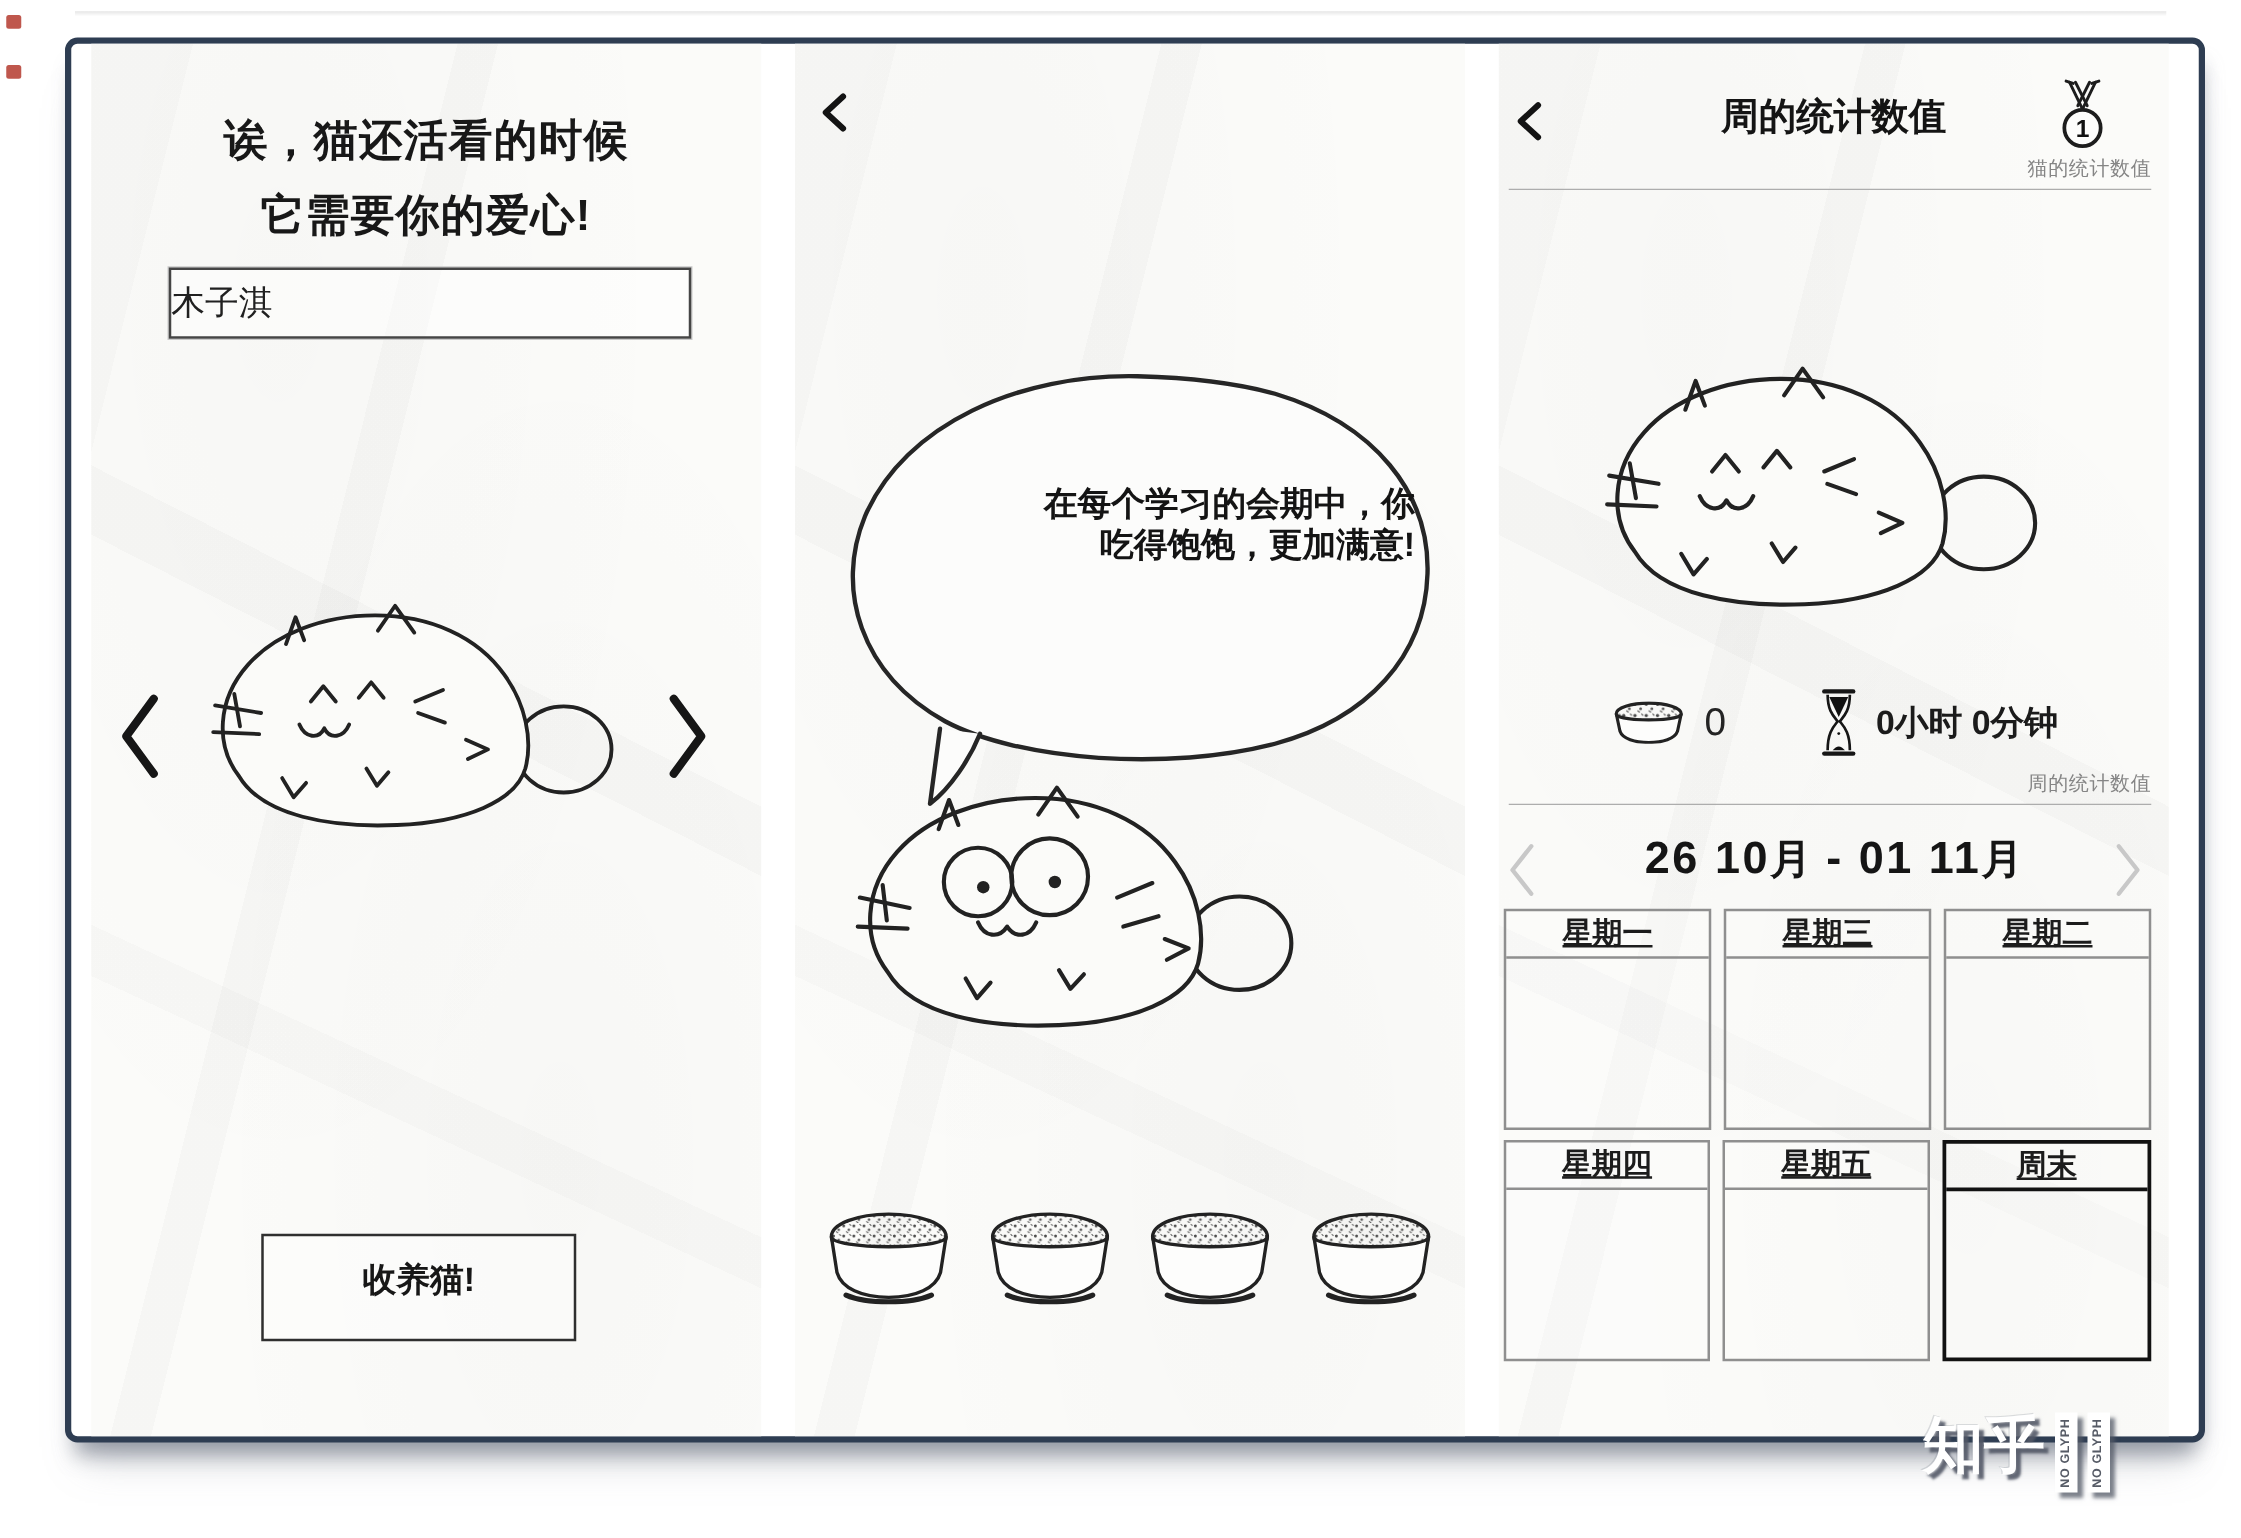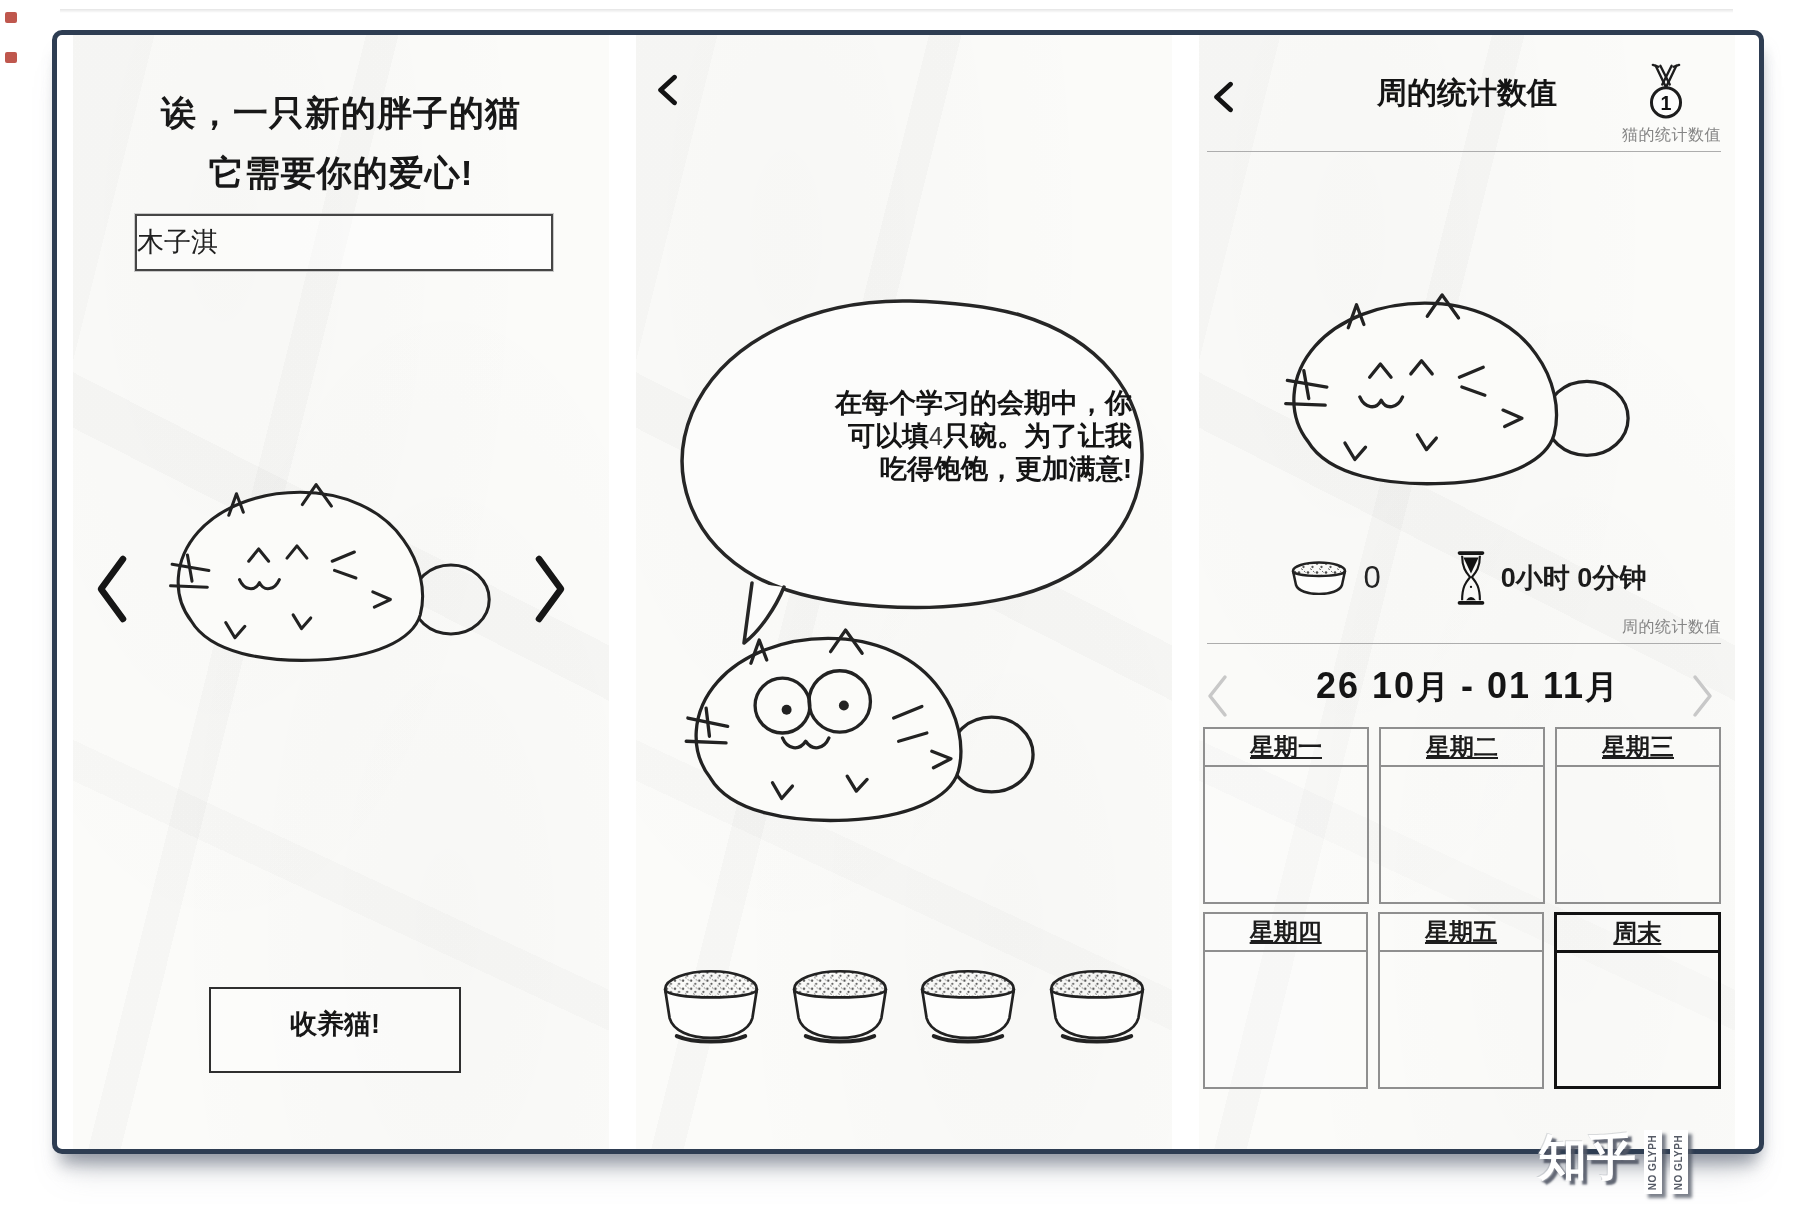--- a/index.html
+++ b/index.html
@@ -118,21 +118,21 @@
 </svg>
 
 <div class="artifact a1"></div>
 <div class="artifact a2"></div>
 <div class="top-hairline"></div>
 
 <div class="frame">
 
   <div class="panel p1">
     <div class="abs p1-title">
-      <div>诶，一只新的胖子的猫</div>
+      <div>诶，猫还活看的时候</div>
       <div>它需要你的爱心!</div>
     </div>
     <div class="abs name-box">木子淇</div>
 
     <div class="abs carousel-left">
       <svg width="34" height="70" viewBox="0 0 34 70">
         <polyline points="28,5 6,35 28,65" fill="none" stroke="#161616" stroke-width="6.5" stroke-linecap="round" stroke-linejoin="round"></polyline>
       </svg>
     </div>
     <div class="abs carousel-right">
@@ -174,21 +174,20 @@
     </div>
 
     <div class="abs bubble-svg">
       <svg width="520" height="372" viewBox="0 0 520 372">
         <path d="M262 14 C168 12 76 52 44 126 C20 184 40 252 108 290 C168 322 288 330 372 308 C446 288 492 238 494 172 C496 108 452 52 372 28 C336 18 300 15 262 14 Z" fill="#fcfcfb" stroke="#262626" stroke-width="3.5"></path>
         <path d="M104 296 L96 356 C112 344 128 320 136 300" fill="#fcfcfb" stroke="#262626" stroke-width="3.5" stroke-linecap="round" stroke-linejoin="round"></path>
       </svg>
     </div>
     <div class="abs bubble-text">
       <div>在每个学习的会期中，你</div>
-      <div><span>可以填</span><span class="hand-num">4</span><span>只碗。为了让我</span></div>
       <div>吃得饱饱，更加满意!</div>
     </div>
 
     <div class="abs cat-b">
       <svg width="390" height="216" viewBox="0 0 470 260">
         <g class="stroke">
           <ellipse cx="402" cy="162" rx="50" ry="45"></ellipse>
           <path d="M63 190 C38 158 40 110 72 74 C100 42 150 22 205 22 C262 22 312 44 340 84 C362 114 370 152 362 182 C352 216 300 238 228 241 C160 244 88 232 63 190 Z" fill="#fbfbf9"></path>
           <path d="M112 52 L122 24 L131 48"></path>
           <path d="M208 38 L226 12 L246 40"></path>
@@ -314,24 +313,24 @@
       <svg width="28" height="46" viewBox="0 0 26 46">
         <polyline points="5,4 20,23 5,42" fill="none" stroke="#c8c8c8" stroke-width="3.5" stroke-linecap="round" stroke-linejoin="round"></polyline>
       </svg>
     </div>
 
     <div class="abs grid-row row1">
       <div class="day-box">
         <div class="day-head">星期一</div>
       </div>
       <div class="day-box">
+        <div class="day-head">星期三</div>
+      </div>
+      <div class="day-box">
         <div class="day-head">星期二</div>
-      </div>
-      <div class="day-box">
-        <div class="day-head">星期三</div>
       </div>
     </div>
     <div class="abs grid-row row2">
       <div class="day-box">
         <div class="day-head">星期四</div>
       </div>
       <div class="day-box">
         <div class="day-head">星期五</div>
       </div>
       <div class="day-box highlight">

